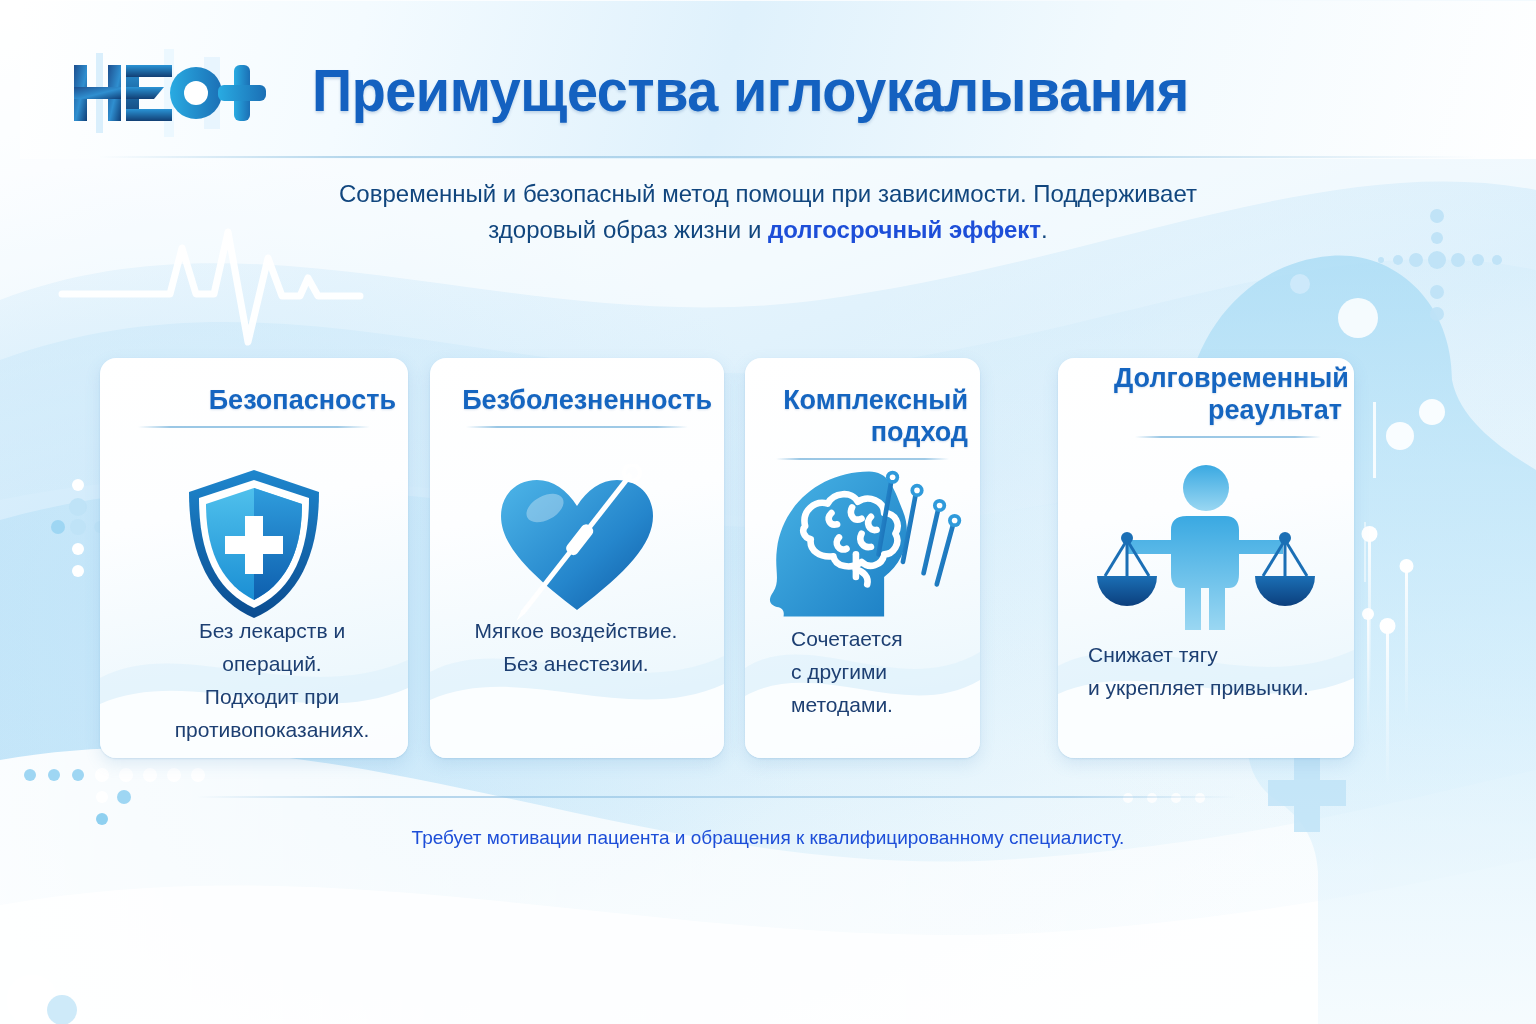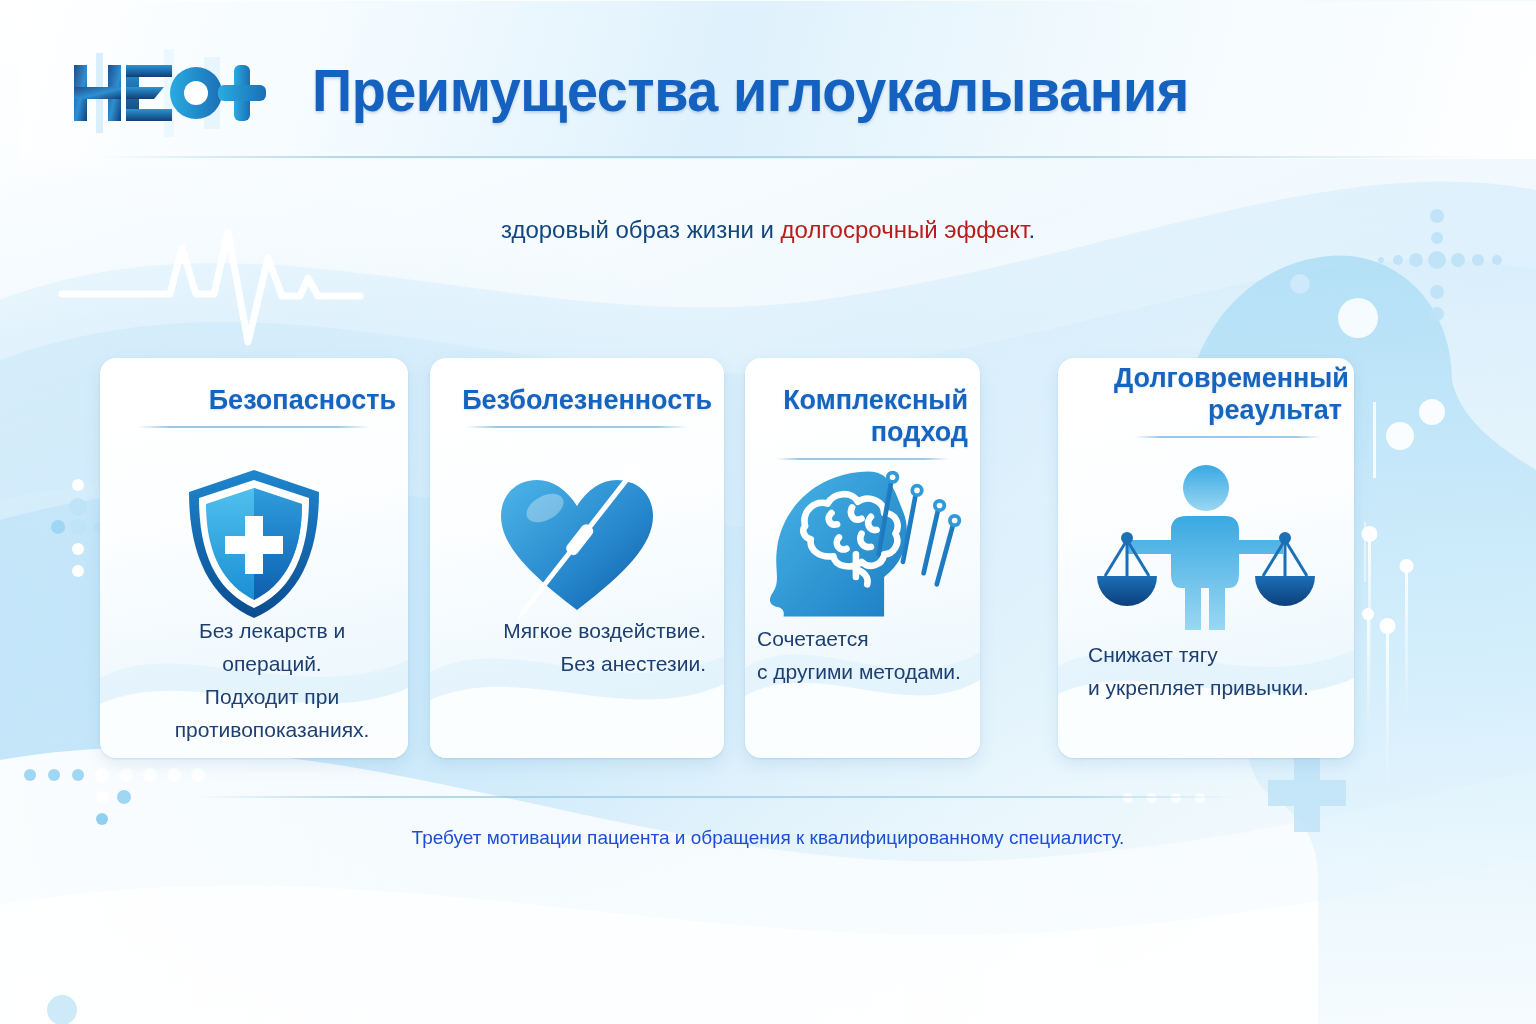--- a/index.html
+++ b/index.html
@@ -40,21 +40,21 @@
     text-shadow:0 2px 3px rgba(40,90,150,.22);
     white-space:nowrap;
   }
 
   
   .subtitle{
     position:absolute;left:268px;top:176px;width:1000px;
     text-align:center;font-size:24px;line-height:36px;color:#11467e;
     font-family:"Liberation Sans Narrow","Liberation Sans",sans-serif;
   }
-  .subtitle b{color:#b91c1c;font-weight:normal;text-align:center;}
+  .subtitle b{color:#1d4ed8;font-weight:bold;text-align:center;}
 
   
   .cards{position:absolute;left:100px;top:358px;width:1320px;height:400px;}
   .card{
     position:absolute;top:0;height:400px;
     border-radius:16px;
     background:linear-gradient(170deg,#ffffff 0%,#fdfeff 38%,#eef8fd 78%,#e4f3fc 100%);
     box-shadow:0 6px 16px rgba(90,150,200,.16), 0 1px 2px rgba(90,150,200,.2);
     overflow:hidden;
   }
@@ -72,22 +72,22 @@
   .card-icon{position:absolute;left:0;right:0;top:96px;height:180px;display:flex;align-items:center;justify-content:center;}
   .card-body{
     position:absolute;left:0;right:0;padding:0 18px;
     font-size:21px;line-height:33px;color:#1d3f72;
   }
   .c1{left:0;width:308px;}
   .c2{left:330px;width:294px;}
   .c3{left:645px;width:235px;}
   .c4{left:958px;width:296px;}
   .c1 .card-body{top:256px;text-align:center;margin-left:36px;}
-  .c2 .card-body{top:256px;text-align:right;padding-left:16px;}
-  .c3 .card-body{top:264px;text-align:left;padding-left:12px;}
+  .c2 .card-body{top:256px;text-align:center;padding-left:16px;}
+  .c3 .card-body{top:264px;text-align:left;padding-left:46px;}
   .c4 .card-body{top:280px;text-align:left;padding-left:30px;}
   .c4 .card-hd{top:4px;margin-left:44px;}
 
   
   .footer-rule{
     position:absolute;left:196px;top:796px;width:1040px;height:2px;
     background:linear-gradient(90deg,rgba(150,200,230,0) 0%,rgba(140,190,225,.6) 16%,rgba(140,190,225,.55) 84%,rgba(150,200,230,0) 100%);
   }
   .footer{
     position:absolute;left:268px;top:824px;width:1000px;text-align:center;
@@ -289,21 +289,21 @@
         <rect x="150" y="36" width="48" height="16" rx="6"></rect>
       </g>
       <text x="0" y="86" font-size="0">НЕО+</text>
     </svg>
 
     <div class="title">Преимущества иглоукалывания</div>
     <div class="header-rule"></div>
   </div>
 
   <div class="subtitle">
-    <br>
+    <span>Современный и безопасный метод помощи при зависимости. Поддерживает</span><br>
     <span>здоровый образ жизни и </span><b>долгосрочный эффект</b><span>.</span>
   </div>
 
   <div class="cards">
 
     <div class="card c1">
       <svg class="card-wave" viewBox="0 0 308 150" preserveAspectRatio="none">
         <path d="M0,70 C80,26 200,100 308,52 L308,150 L0,150 Z" fill="#dcf0fb" opacity=".55"></path>
         <path d="M0,96 C90,56 210,124 308,80 L308,150 L0,150 Z" fill="#ffffff" opacity=".85"></path>
       </svg>

